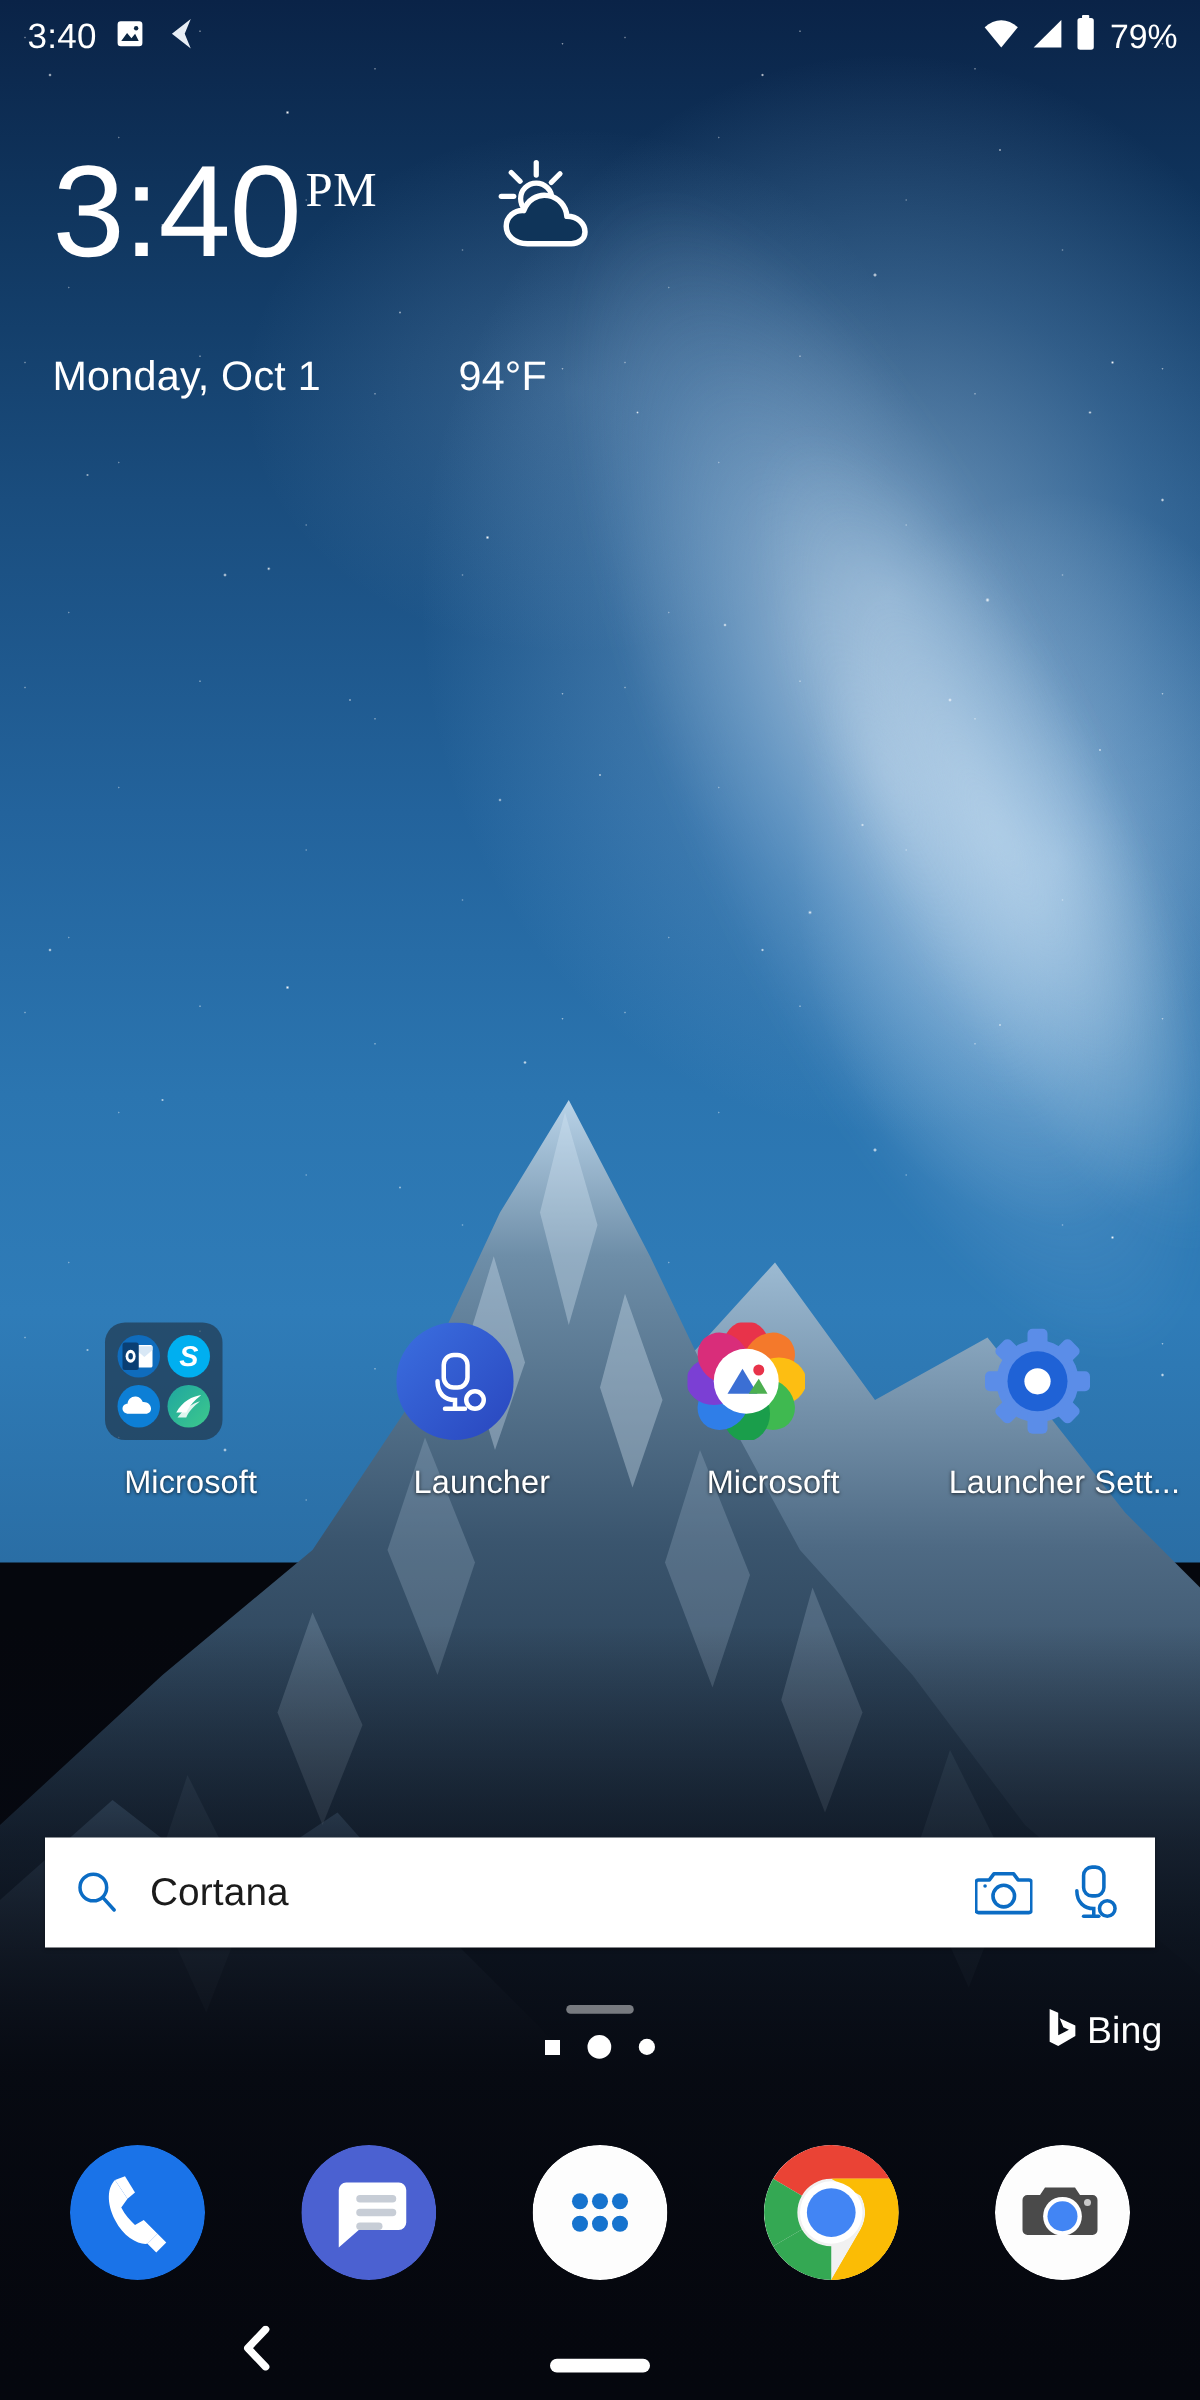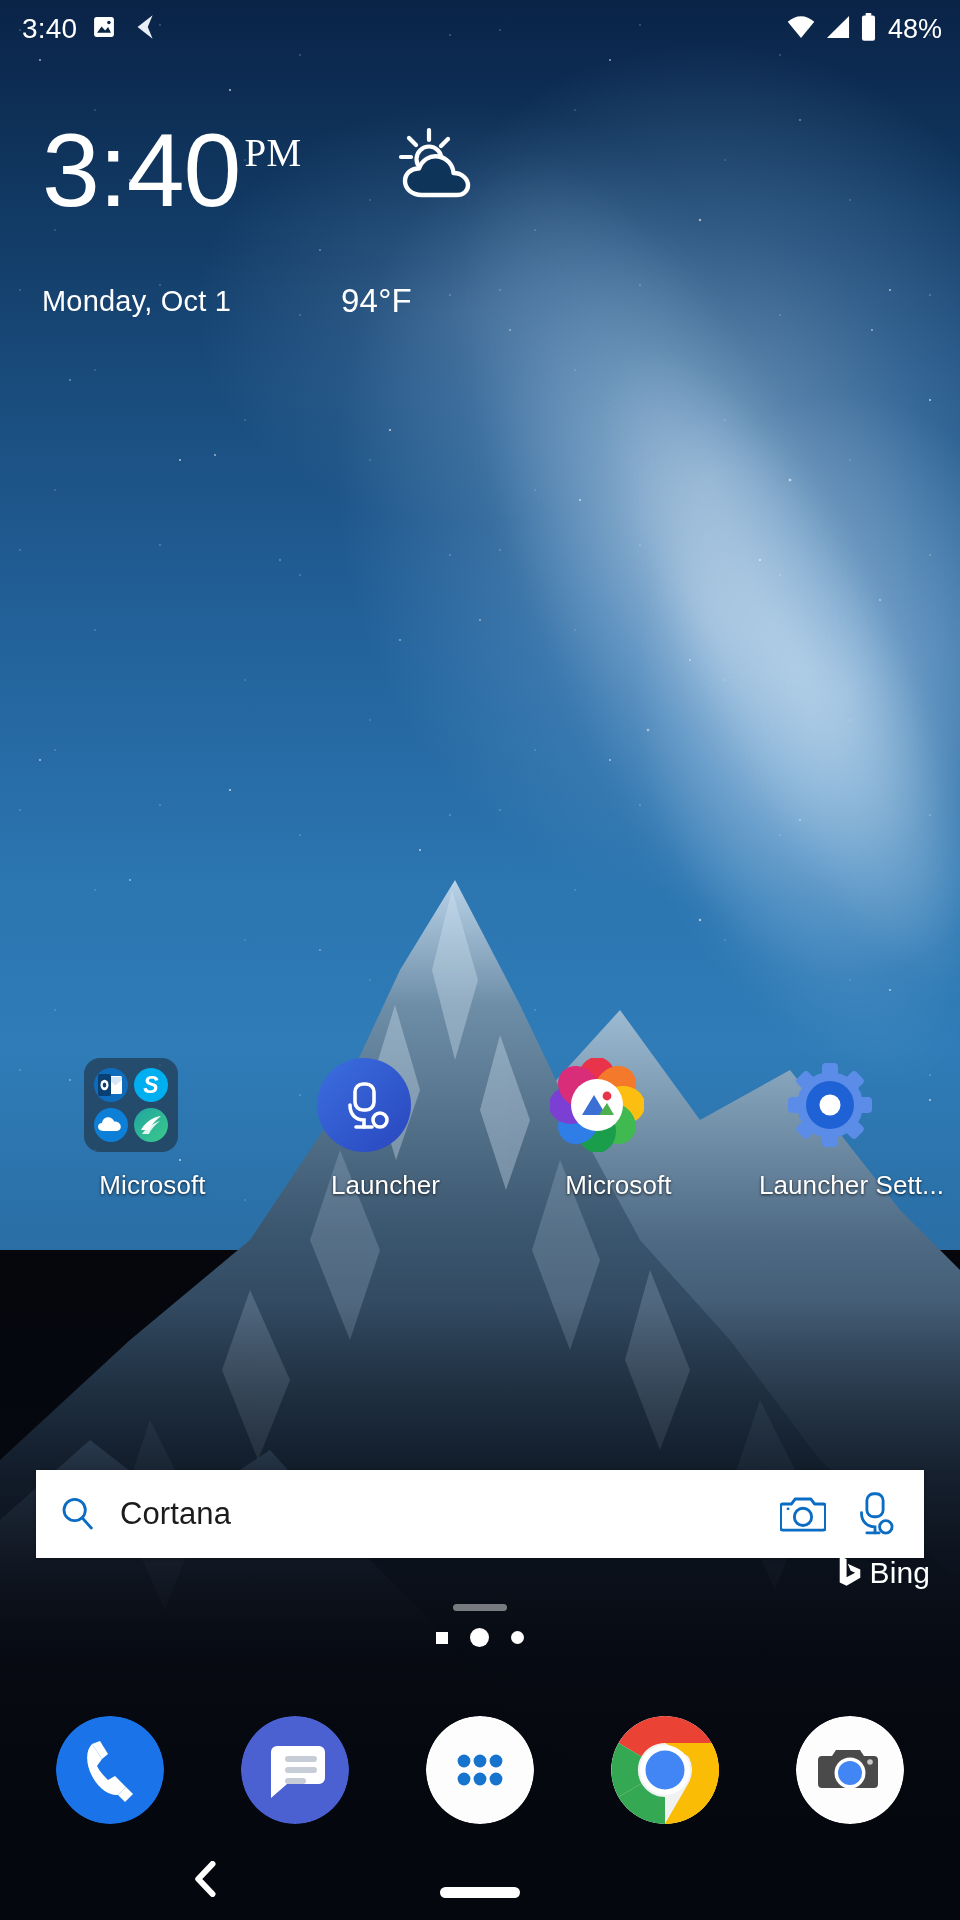--- a/index.html
+++ b/index.html
@@ -113,21 +113,21 @@
   .sb-batt-text { font-size:27px; font-weight:400; margin-left:3px; }
 
   
   #clockwidget { position:absolute; top:120px; left:0; right:0; z-index:20; color:#fff; }
   .cw-row1 { display:flex; align-items:flex-start; padding-left:42px; height:110px; }
   .cw-time { font-size:104px; line-height:.98; font-weight:300; letter-spacing:-1px;
              font-family:"Liberation Sans", sans-serif; }
   .cw-ampm { font-size:39px; font-weight:400; margin-top:10px; margin-left:4px; letter-spacing:.5px;font-family:Liberation Serif, serif;}
   .cw-weathericon { margin-left:88px; margin-top:6px; }
   .cw-row2 { display:flex; align-items:center; padding-left:42px; margin-top:52px; }
-  .cw-date { font-size:29px; font-weight:300; letter-spacing:.2px; }
+  .cw-date { font-size:33px; font-weight:300; letter-spacing:.2px; }
   .cw-temp { font-size:33px; font-weight:300; margin-left:110px; letter-spacing:.2px;}
 
   
   #approw {
     position:absolute; top:1058px; left:0; right:0; z-index:20;
     display:flex; justify-content:space-around; align-items:flex-start;
     padding:0 14px;
   }
   .appcell { width:200px; display:flex; flex-direction:column; align-items:center; }
   .appicon { width:94px; height:94px; position:relative; }
@@ -161,21 +161,21 @@
     width:54px; height:7px; border-radius:4px; background:rgba(255,255,255,.45); z-index:25;
   }
   #pagedots {
     position:absolute; top:1628px; left:50%; transform:translateX(-50%);
     display:flex; align-items:center; gap:22px; z-index:25;
   }
   .dot-sq { width:12px; height:12px; background:#fff; }
   .dot-lg { width:19px; height:19px; border-radius:50%; background:#fff; }
   .dot-sm { width:13px; height:13px; border-radius:50%; background:#fff; }
   #bing {
-    position:absolute; top:1555px; right:30px; display:flex; align-items:center; gap:7px; z-index:25;
+    position:absolute; top:1606px; right:30px; display:flex; align-items:center; gap:7px; z-index:25;
   }
   .bing-text { color:#fff; font-size:30px; font-weight:400; letter-spacing:.1px; }
 
   
   #dock {
     position:absolute; top:1705px; left:0; right:0; height:130px;
     display:flex; justify-content:space-around; align-items:center; z-index:25; padding:0 18px;
   }
   .dockicon { width:108px; height:108px; border-radius:50%; position:relative; overflow:hidden; }
 
@@ -273,21 +273,21 @@
       <svg width="28" height="26" viewBox="0 0 24 22">
         <path d="M21.5 1.5 L21.5 20.5 L2.5 20.5 Z" fill="#fff"></path>
       </svg>
     </span>
     <span>
       <svg width="17" height="29" viewBox="0 0 14 24">
         <rect x="4.6" y="0" width="4.8" height="2.4" rx=".7" fill="#fff"></rect>
         <rect x="1.6" y="2" width="10.8" height="21" rx="1.8" fill="#fff"></rect>
       </svg>
     </span>
-    <span class="sb-batt-text">48%</span>
+    <span class="sb-batt-text">79%</span>
   </div>
 </div>
 
 <div id="clockwidget">
   <div class="cw-row1">
     <span class="cw-time">3:40</span>
     <span class="cw-ampm">PM</span>
     <span class="cw-weathericon">
       <svg width="96" height="80" viewBox="0 0 96 80">
         <g stroke="#fff" stroke-width="4.2" stroke-linecap="round" fill="none">

